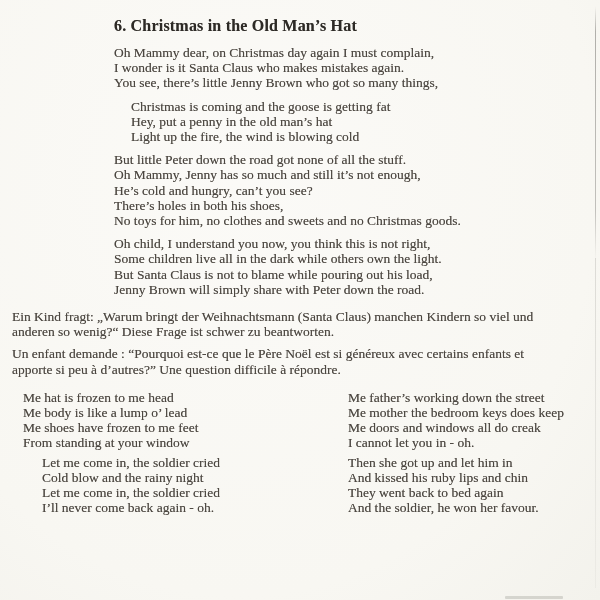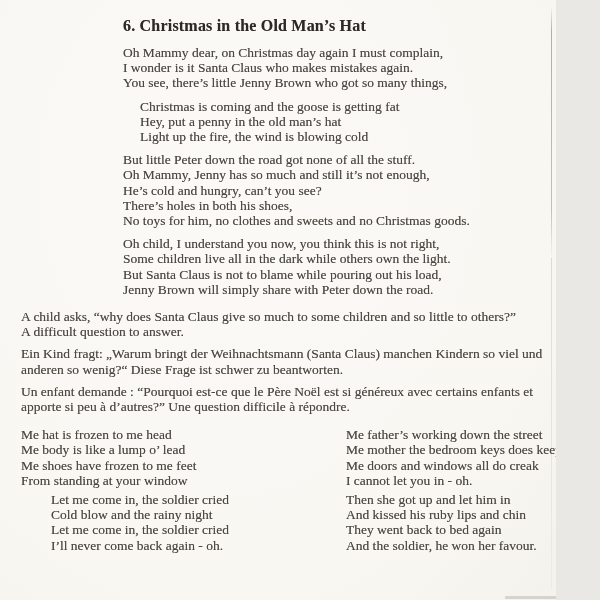--- a/index.html
+++ b/index.html
@@ -1,39 +1,39 @@
 <!DOCTYPE html>
 <html style="--bg: #fbfaf7; --text: #4c4741; --heading: #2d2a26;"><head>
 <meta charset="utf-8">
 <style>
   html, body { margin: 0; padding: 0; background: #e9e8e4; }
   .page {
-    width: 556px; height: 600px; box-sizing: border-box;
+    width: 600px; height: 600px; box-sizing: border-box;
     position: relative; overflow: hidden;
     background: radial-gradient(ellipse at 40% 30%, var(--bg, #fbfaf7) 0%, #f8f7f2 70%, #f3f2ec 100%);
-    padding: 16px 20px 0 21px;
+    padding: 16px 20px 0 12px;
     font-family: "Liberation Serif", "DejaVu Serif", serif;
     font-size: 13.5px; line-height: 15.2px;
     color: var(--text, #4c4741);
     text-shadow: 0 0 0.4px rgba(70,65,58,0.55);
   }
   .song-title {
     font-size: 16px; line-height: 20px; font-weight: bold;
     margin: 0 0 9px 0; color: var(--heading, #2d2a26); letter-spacing: 0.2px;
   }
   .song6-block { margin-left: 102px; }
   .stanza { margin: 0 0 8px 0; }
   .song6-block .stanza.indent { margin-left: 17px; }
   .notes { margin-top: 12px; }
   .note { margin: 0 0 7px 0; }
   .song7 { margin-top: 13px; }
   .song7 .song-title { margin: 0 0 4px -4px; }
   .columns { display: flex; }
   .col { flex: 0 0 325px; width: 325px; }
-  .col .stanza { margin: 0 0 4px 0; }
+  .col .stanza { margin: 0 0 4px 11px; }
   .col-left .stanza.indent { margin-left: 30px; }
   .line { white-space: pre; }
   .scan-edge {
     position: absolute; right: 4px; top: 6px; width: 1px; height: 255px;
     background: linear-gradient(to bottom, rgba(90,88,84,0) 0%, rgba(90,88,84,0.45) 10%, rgba(90,88,84,0.35) 80%, rgba(90,88,84,0) 100%);
   }
   .scan-edge-lower {
     position: absolute; right: 4px; top: 258px; width: 1px; height: 330px;
     background: linear-gradient(to bottom, rgba(90,88,84,0.18) 0%, rgba(90,88,84,0.05) 100%);
   }
@@ -71,24 +71,20 @@
           <div class="line">Oh child, I understand you now, you think this is not right,</div>
           <div class="line">Some children live all in the dark while others own the light.</div>
           <div class="line">But Santa Claus is not to blame while pouring out his load,</div>
           <div class="line">Jenny Brown will simply share with Peter down the road.</div>
         </div>
       </div>
   </section>
 
   <div class="notes">
       <div class="note">
-        <div class="line">A child asks, “why does Santa Claus give so much to some children and so little to others?”</div>
-        <div class="line">A difficult question to answer.</div>
-      </div>
-      <div class="note">
         <div class="line">Ein Kind fragt: „Warum bringt der Weihnachtsmann (Santa Claus) manchen Kindern so viel und</div>
         <div class="line">anderen so wenig?“ Diese Frage ist schwer zu beantworten.</div>
       </div>
       <div class="note">
         <div class="line">Un enfant demande : “Pourquoi est-ce que le Père Noël est si généreux avec certains enfants et</div>
         <div class="line">apporte si peu à d’autres?” Une question difficile à répondre.</div>
       </div>
     </div>
 
   <section class="song7">

